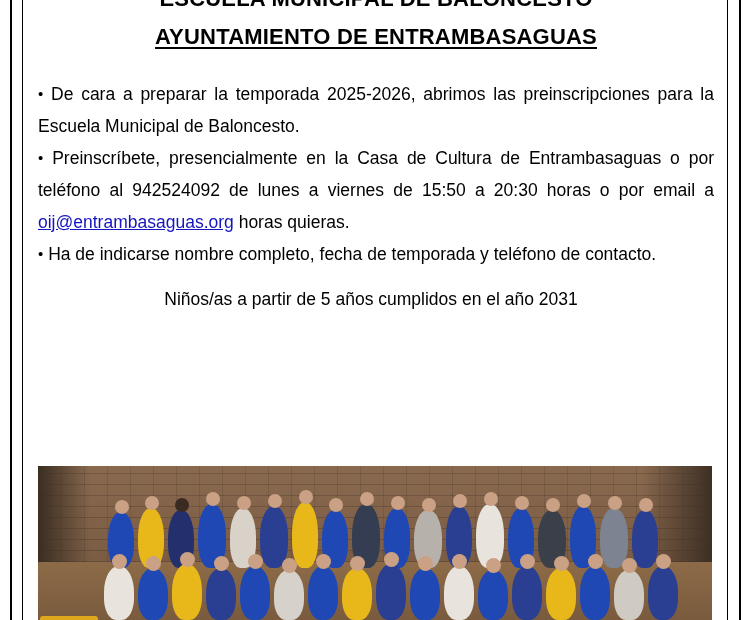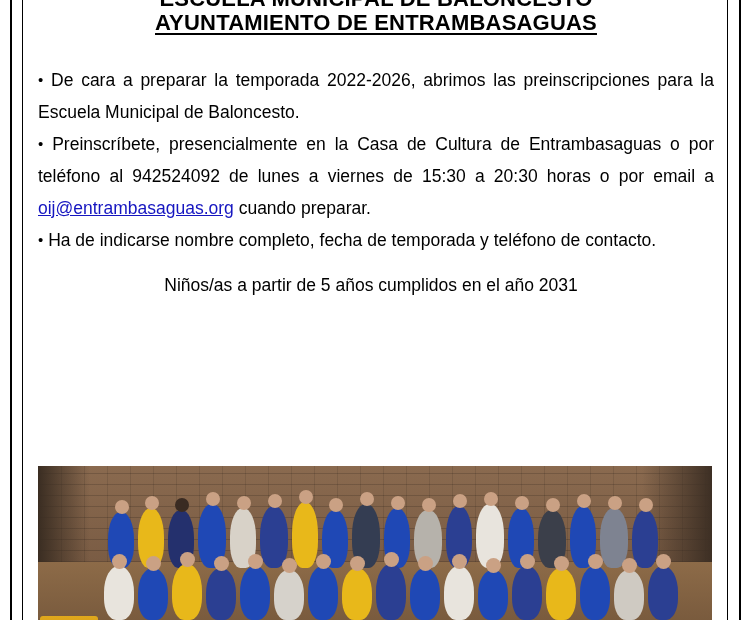--- a/index.html
+++ b/index.html
@@ -76,21 +76,21 @@
     display: block;
     white-space: nowrap;
   }
   .title-line-1 {
     
     margin-top: -16px;
     height: 22px;
     overflow: hidden;
   }
   .title-line-2 {
-    margin-top: 2px;
+    margin-top: 16px;
   }
 
   .subtitle {
     text-align: center;
     font-size: 21px;
     font-weight: bold;
     margin-top: 26px;
     letter-spacing: 0.1px;
   }
 
@@ -205,26 +205,26 @@
     <div class="title-block">
       <span class="title-line title-line-1">ESCUELA MUNICIPAL DE BALONCESTO</span>
       <span class="title-line title-line-2">AYUNTAMIENTO DE ENTRAMBASAGUAS</span>
     </div>
 
 
     <div class="body-text">
 
       <p class="para">
         <span class="bullet">•</span>
-        <span>De cara a preparar la temporada 2022-2026, abrimos las preinscripciones para la Escuela Municipal de Baloncesto.</span>
+        <span>De cara a preparar la temporada 2025-2026, abrimos las preinscripciones para la Escuela Municipal de Baloncesto.</span>
       </p>
 
       <p class="para">
         <span class="bullet">•</span>
-        <span>Preinscríbete, presencialmente en la Casa de Cultura de Entrambasaguas o por teléfono al 942524092 de lunes a viernes de 15:30 a 20:30 horas o por email a </span><a class="email-link" href="#">oij@entrambasaguas.org</a><span> cuando preparar.</span>
+        <span>Preinscríbete, presencialmente en la Casa de Cultura de Entrambasaguas o por teléfono al 942524092 de lunes a viernes de 15:50 a 20:30 horas o por email a </span><a class="email-link" href="#">oij@entrambasaguas.org</a><span> horas quieras.</span>
       </p>
 
       <p class="para">
         <span class="bullet">•</span>
         <span>Ha de indicarse nombre completo, fecha de temporada y teléfono de contacto.</span>
       </p>
 
       <div class="closing">Niños/as a partir de 5 años cumplidos en el año 2031</div>
     </div>
   </div>

